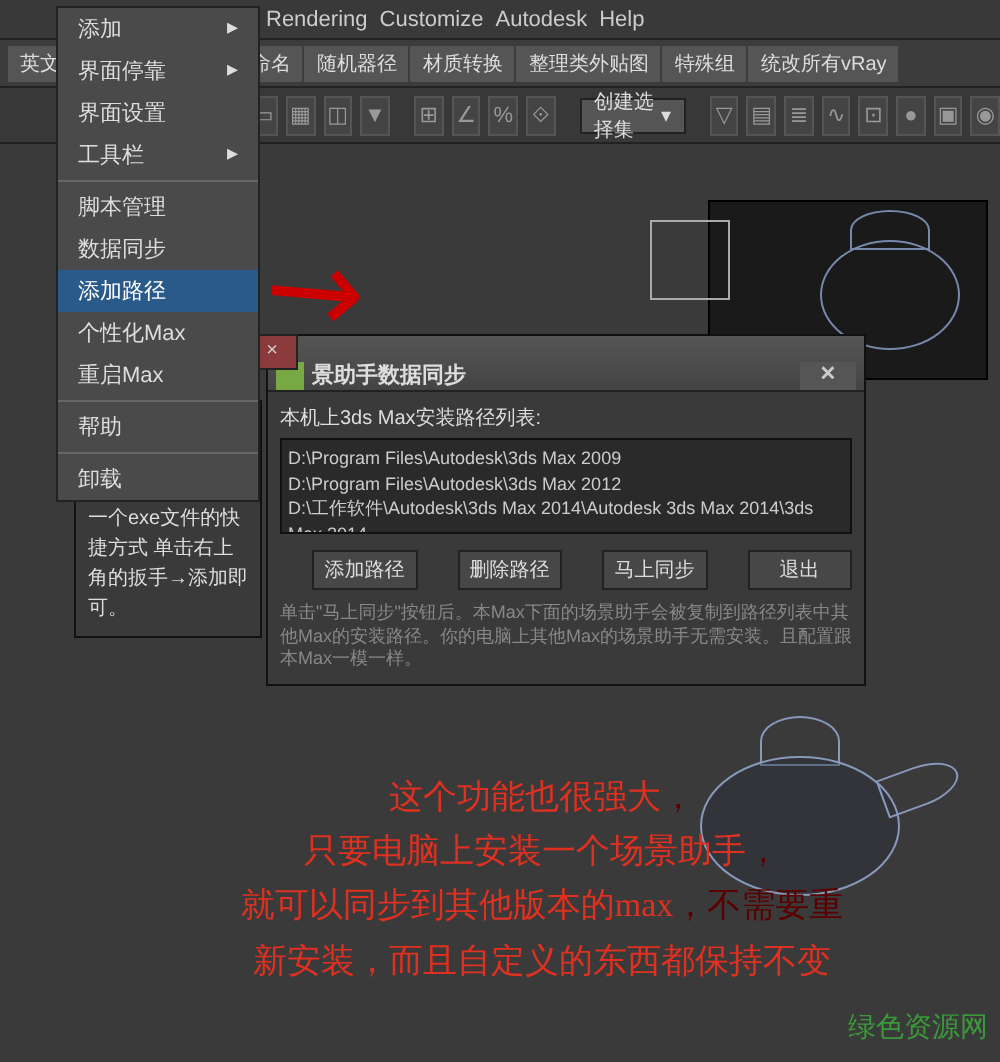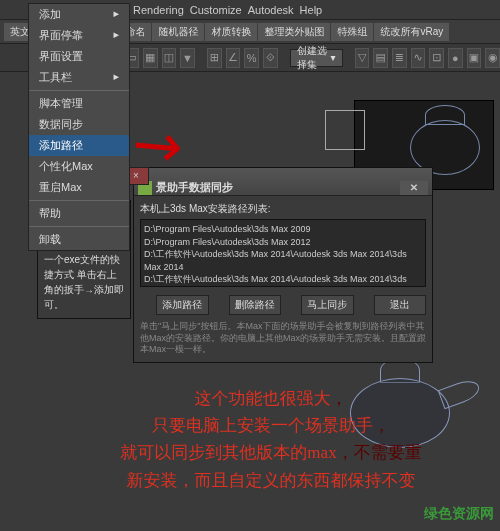--- a/index.html
+++ b/index.html
@@ -31,34 +31,34 @@
 .teapot1 .body { position: absolute; left: 30px; top: 40px; width: 70px; height: 55px; border: 1px solid #7788aa; border-radius: 50%; }
 .teapot1 .lid { position: absolute; left: 45px; top: 25px; width: 40px; height: 20px; border: 1px solid #7788aa; border-radius: 50% 50% 0 0; }
 
 .dialog { position: absolute; left: 133px; top: 167px; width: 300px; background: #3a3a3a; border: 1px solid #111; z-index: 20; }
 .dlg-title { background: linear-gradient(#555,#444); height: 28px; display: flex; align-items: flex-end; padding: 0 4px; color: #ddd; font-size: 11px; border-bottom: 1px solid #222; font-weight: bold; }
 .dlg-title .ticon { width: 14px; height: 14px; background: #7a4; margin-right: 4px; }
 .dlg-title .spacer { flex: 1; }
 .dlg-title .close { width: 28px; height: 14px; background: #555; color: #ccc; text-align: center; line-height: 14px; font-size: 10px; }
 .dlg-body { padding: 6px; }
 .dlg-label { font-size: 10px; color: #ddd; margin-bottom: 3px; }
-.dlg-list { background: #2a2a2a; border: 1px solid #111; height: 68px; padding: 3px; font-size: 9px; color: #ccc; line-height: 1.4; overflow: hidden; }
+.dlg-list { background: #2a2a2a; border: 1px solid #111; height: 48px; padding: 3px; font-size: 9px; color: #ccc; line-height: 1.4; overflow: hidden; }
 .dlg-btns { display: flex; gap: 4px; margin-top: 8px; }
 .dlg-btn { flex: 1; background: #474747; border: 1px solid #222; color: #ddd; text-align: center; padding: 2px 0; font-size: 10px; margin-left: 16px; }
 .dlg-hint { font-size: 9px; color: #888; margin-top: 6px; line-height: 1.3; }
 
 .teapot2 { position: absolute; right: 10px; top: 328px; width: 180px; height: 130px; z-index: 1; pointer-events: none; }
 .teapot2 .body { position: absolute; left: 40px; top: 50px; width: 100px; height: 70px; border: 1px solid #8899bb; border-radius: 50%; background: rgba(40,45,60,.4); }
 .teapot2 .lid { position: absolute; left: 70px; top: 30px; width: 40px; height: 25px; border: 1px solid #8899bb; border-radius: 50% 50% 0 0; }
 .teapot2 .spout { position: absolute; left: 130px; top: 55px; width: 40px; height: 20px; border: 1px solid #8899bb; border-radius: 0 50% 50% 0; transform: rotate(-20deg); }
 
 .redtext { position: absolute; left: 81px; top: 385px; width: 380px; color: #e03020; font-size: 17px; line-height: 1.6; z-index: 25; font-family: "SimSun", serif; text-align: center; }
 .redtext .dark { color: #5a0000; }
 
-.watermark { position: absolute; right: 6px; bottom: 8px; color: #3a9a3a; font-size: 14px; z-index: 40; font-family: "SimHei", sans-serif; font-weight: bold; }
+.watermark { position: absolute; right: 6px; bottom: 8px; color: #3a9a3a; font-size: 14px; z-index: 40; font-family: "SimHei", sans-serif; }
 
 .winbtns { position: absolute; left: 96px; top: 167px; display: flex; z-index: 21; }
 .winbtn { width: 26px; height: 18px; background: #444; border: 1px solid #222; color: #ccc; text-align: center; line-height: 16px; font-size: 10px; margin-right: 1px; }
 .winbtn.red { background: #8a3a3a; }
 
 .cube { position: absolute; right: 135px; top: 110px; width: 40px; height: 40px; border: 1px solid #aaa; z-index: 2; }
 </style>
 </head>
 <body>
 

